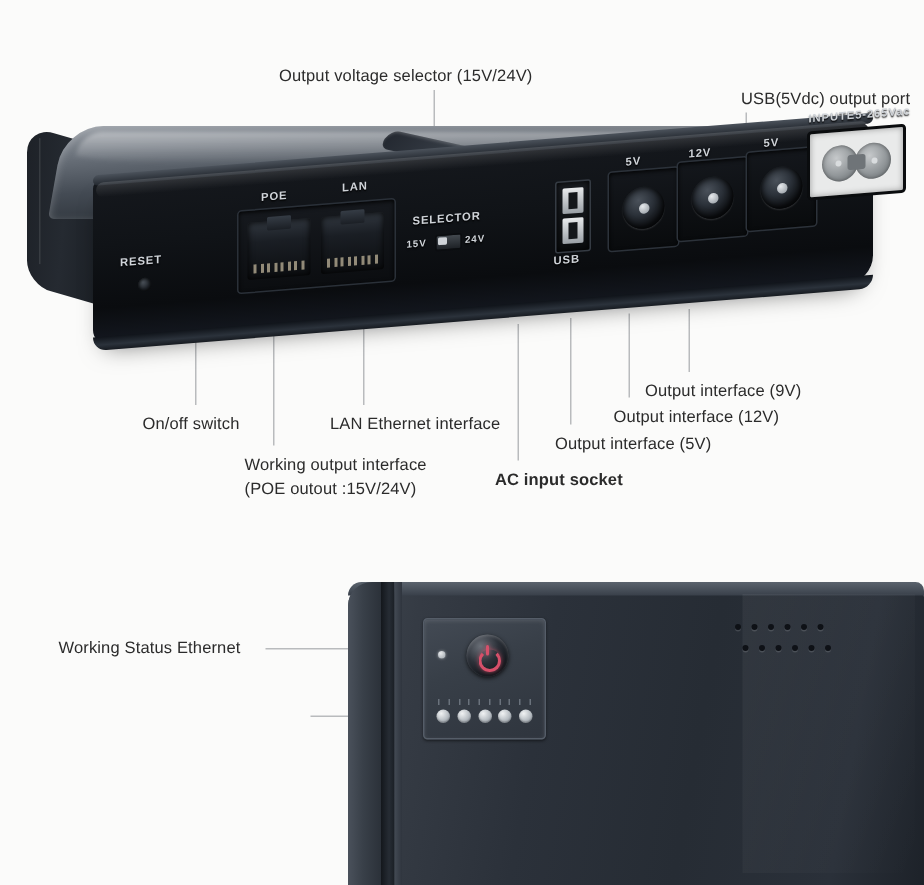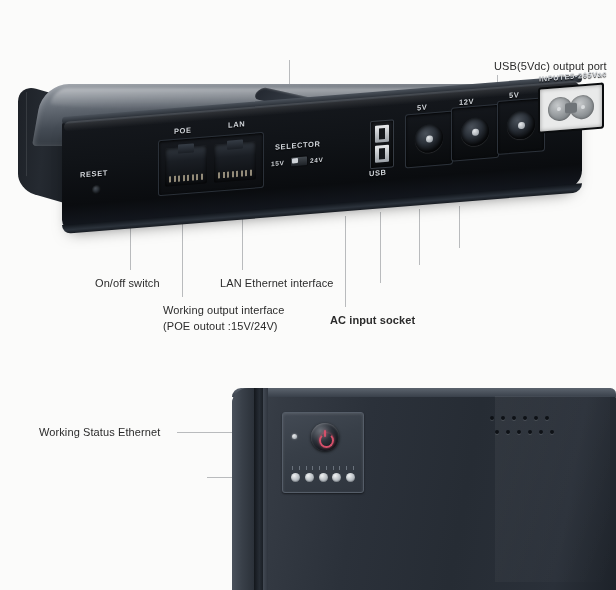--- a/index.html
+++ b/index.html
@@ -282,42 +282,46 @@
   
   .bot-vents{position:absolute;right:60px;top:28px;width:66px;height:26px;}
   .bot-vents i{position:absolute;width:4px;height:4px;border-radius:50%;
     background:#0e1116;box-shadow:0 1px 0 rgba(255,255,255,.13);}
 </style>
 </head>
 <body>
 
 <div class="stage">
 
+  <div class="cap" style="left:186px;top:44px;">Output voltage selector (15V/24V)</div>
   <div class="lead v" style="left:289px;top:60px;height:152px;"></div>
 
   <div class="cap" style="left:478px;top:59px;margin-left:16px;">USB(5Vdc) output port</div>
   <div class="lead v" style="left:497px;top:75px;height:86px;"></div>
 
   <div class="cap" style="left:95px;top:276px;">On/off switch</div>
   <div class="lead v" style="left:130px;top:218px;height:52px;"></div>
 
   <div class="cap" style="left:220px;top:276px;text-align:right;">LAN Ethernet interface</div>
   <div class="lead v" style="left:242px;top:216px;height:54px;"></div>
 
   <div class="cap" style="left:163px;top:303px;">Working output interface</div>
   <div class="cap" style="left:163px;top:319px;">(POE outout :15V/24V)</div>
   <div class="lead v" style="left:182px;top:219px;height:78px;"></div>
 
   <div class="cap" style="left:330px;top:313px;font-weight:bold;">AC input socket</div>
   <div class="lead v" style="left:345px;top:216px;height:91px;"></div>
 
+  <div class="cap" style="left:370px;top:289px;">Output interface (5V)</div>
   <div class="lead v" style="left:380px;top:212px;height:71px;"></div>
 
+  <div class="cap" style="left:409px;top:271px;">Output interface (12V)</div>
   <div class="lead v" style="left:419px;top:209px;height:56px;"></div>
 
+  <div class="cap" style="left:430px;top:254px;">Output interface (9V)</div>
   <div class="lead v" style="left:459px;top:206px;height:42px;"></div>
 
   <div class="unit-top">
 
     <div class="side">
       <div class="side-edge"></div>
     </div>
 
     <div class="lid">
       <div class="lid-sheen"></div>

